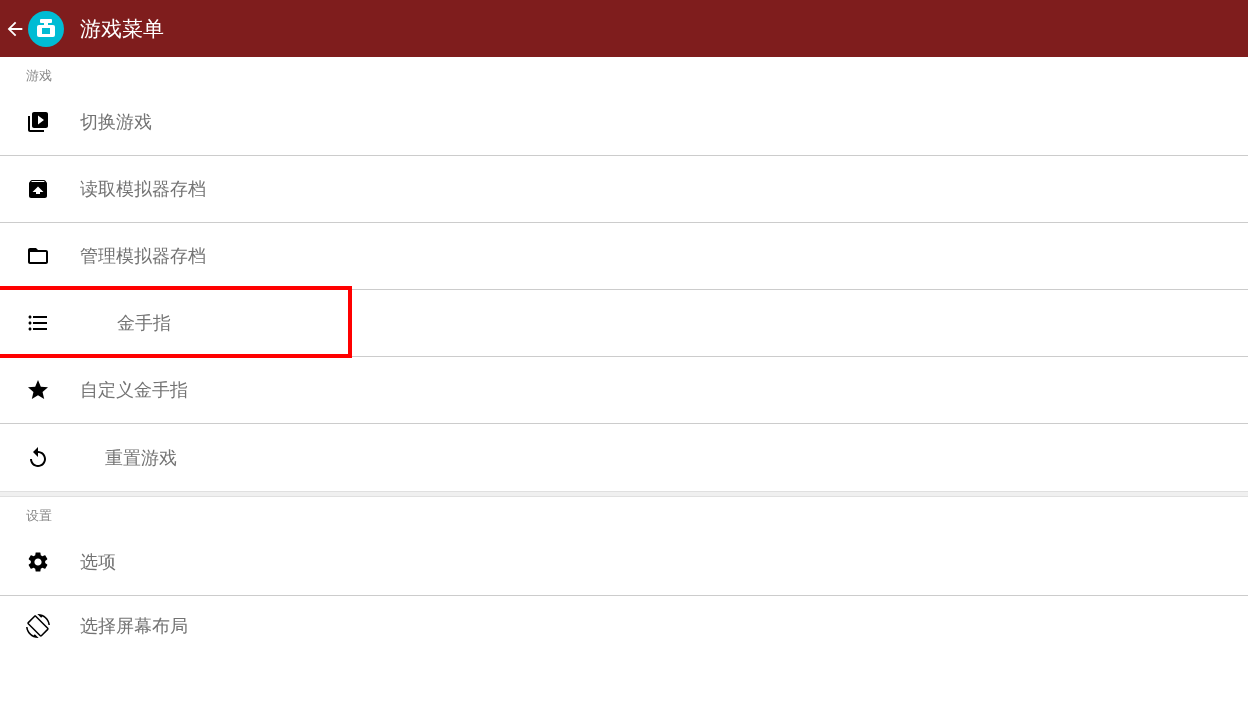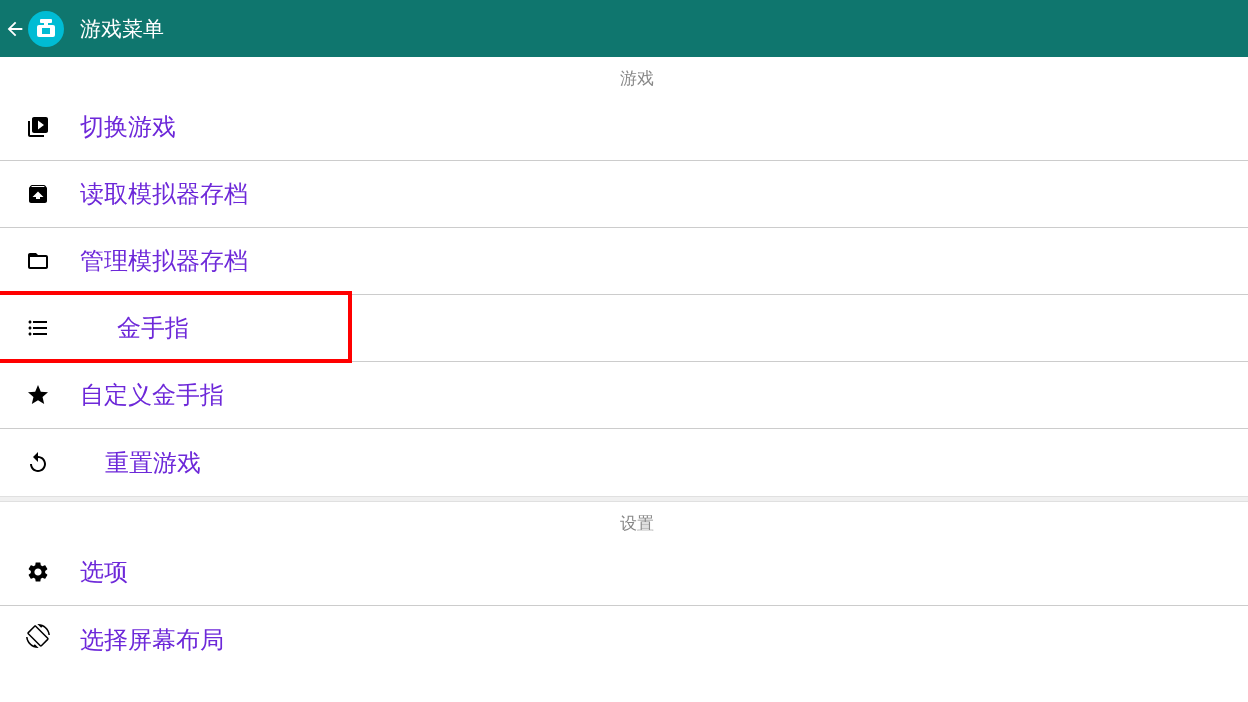--- a/index.html
+++ b/index.html
@@ -8,21 +8,21 @@
       box-sizing: border-box;
     }
     body {
       font-family: -apple-system, BlinkMacSystemFont, "Segoe UI", Roboto, sans-serif;
       width: 1248px;
       height: 702px;
       overflow: hidden;
       background: #ffffff;
     }
     .top-bar {
-      background: #0f766e;
+      background: #7f1d1d;
       height: 57px;
       display: flex;
       align-items: center;
       padding-left: 4px;
       color: #ffffff;
     }
     .back-arrow {
       width: 22px;
       height: 22px;
       fill: #ffffff;
@@ -47,24 +47,23 @@
       font-size: 21px;
       margin-left: 16px;
       font-weight: 400;
     }
     .content {
       padding: 0;
       height: calc(100% - 57px);
       overflow-y: auto;
     }
     .section-header {
-      font-size: 17px;
+      font-size: 13px;
       color: #888888;
       padding: 10px 0 4px 26px;
-      text-align: center;
     }
     .section-header.first {
       padding-top: 10px;
     }
     .menu-item {
       display: flex;
       align-items: center;
       height: 67px;
       padding-left: 26px;
       border-bottom: 1px solid #cccccc;
@@ -79,22 +78,22 @@
       width: 54px;
       display: flex;
       align-items: center;
     }
     .menu-item svg {
       width: 24px;
       height: 24px;
       fill: #000000;
     }
     .menu-label {
-      font-size: 24px;
-      color: #6d28d9;
+      font-size: 18px;
+      color: #737373;
     }
     .section-divider {
       height: 6px;
       background: #f0f0f0;
       border-top: 1px solid #e0e0e0;
       border-bottom: 1px solid #e0e0e0;
     }
     .highlight-box {
       position: absolute;
       border: 4px solid #ff0000;

